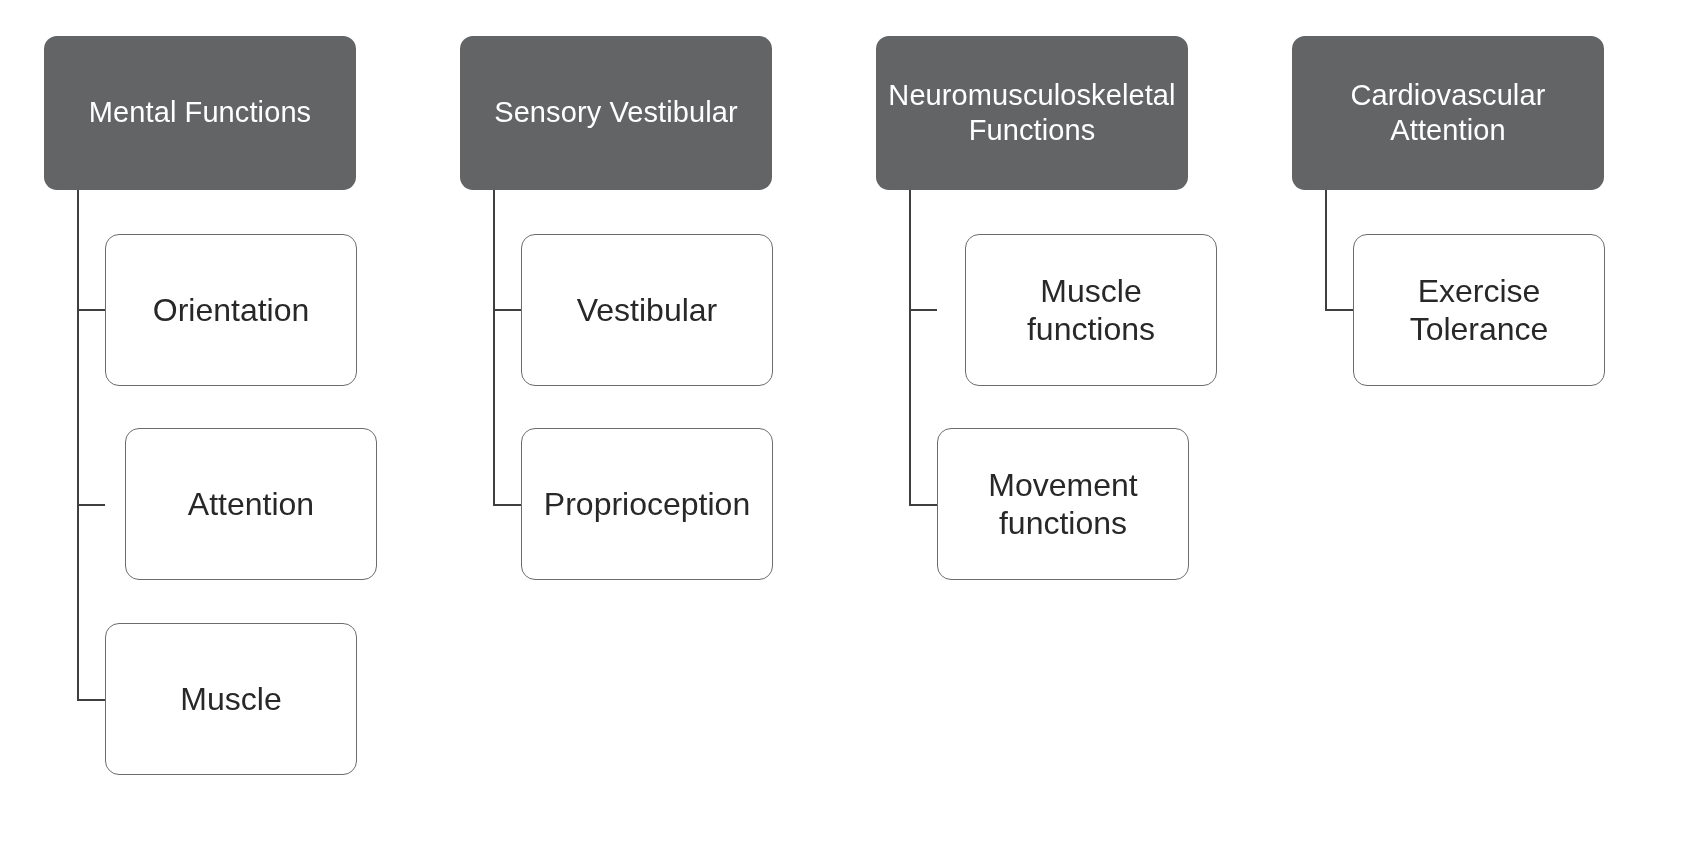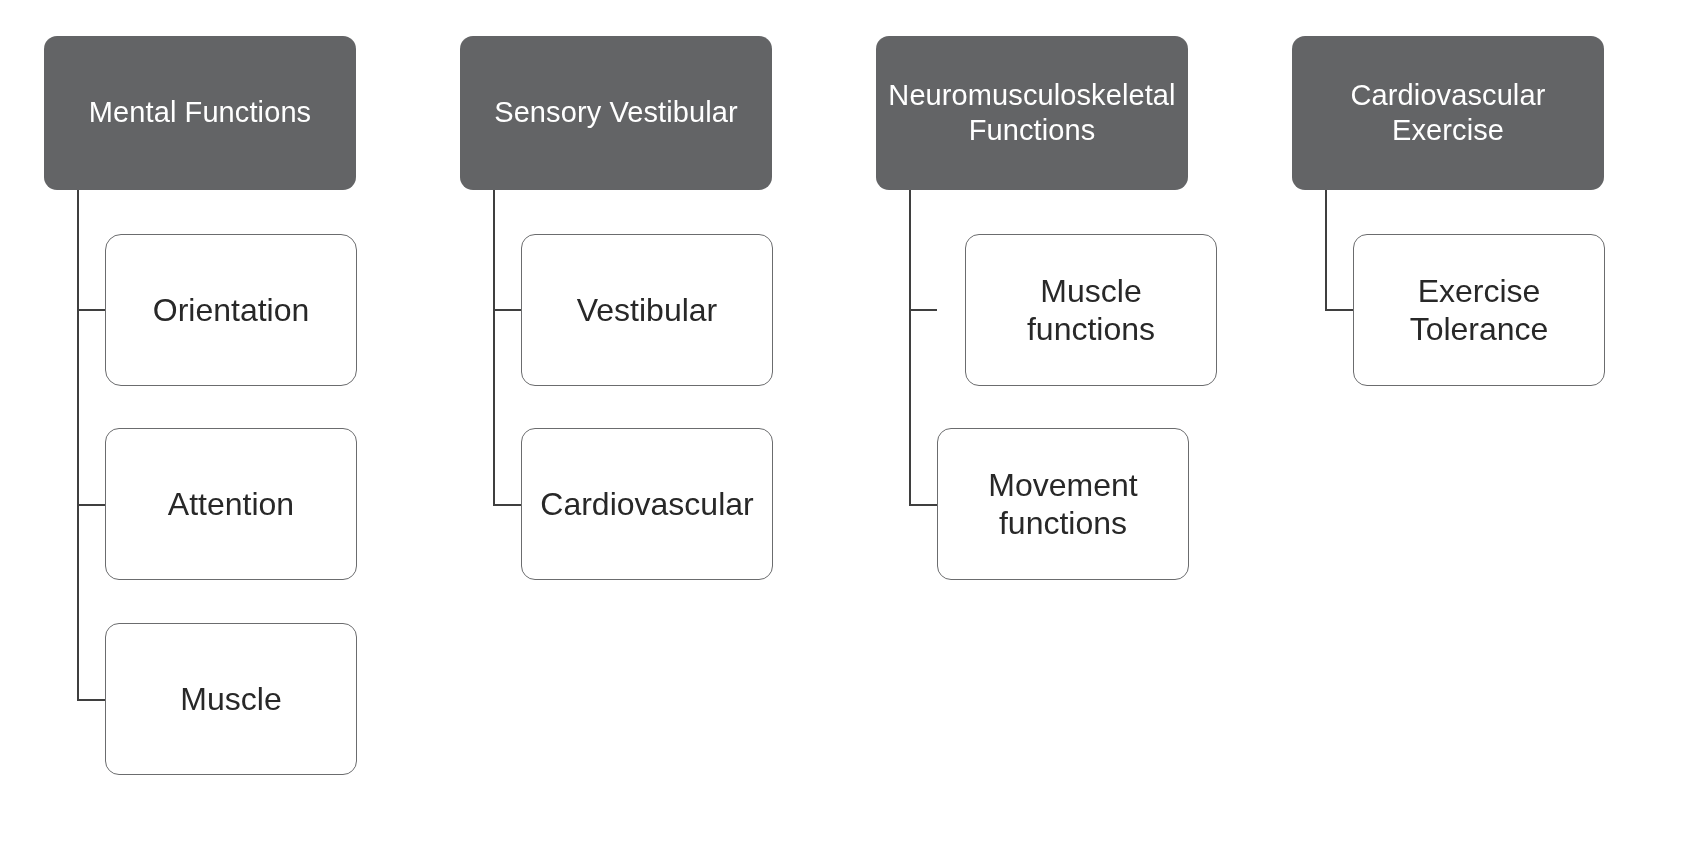--- a/index.html
+++ b/index.html
@@ -89,64 +89,64 @@
 <div id="diagram">
 
   <div class="column c1">
     <div class="header-node">
       <span>Mental Functions</span>
     </div>
     <div class="conn-vert" style="top:190px; height:510px;"></div>
     <div class="conn-horiz" style="top:309px;"></div>
     <div class="conn-horiz" style="top:504px;"></div>
     <div class="conn-horiz" style="top:699px;"></div>
-    <div class="child-node" style="top:234px;border-radius:16px;">
+    <div class="child-node" style="top:234px;">
       <span class="label-text">Orientation</span>
     </div>
-    <div class="child-node" style="top:428px;">
+    <div class="child-node" style="top:428px;margin-left:20px;">
       <span class="label-text">Attention</span>
     </div>
     <div class="child-node" style="top:623px;">
       <span class="label-text">Muscle</span>
     </div>
   </div>
 
   <div class="column c2">
     <div class="header-node">
       <span>Sensory Vestibular</span>
     </div>
     <div class="conn-vert" style="top:190px; height:315px;"></div>
     <div class="conn-horiz" style="top:309px;"></div>
     <div class="conn-horiz" style="top:504px;"></div>
     <div class="child-node" style="top:234px;">
       <span class="label-text">Vestibular</span>
     </div>
     <div class="child-node" style="top:428px;">
-      <span class="label-text">Cardiovascular</span>
+      <span class="label-text">Proprioception</span>
     </div>
   </div>
 
   <div class="column c3">
     <div class="header-node">
       <span>Neuromusculoskeletal Functions</span>
     </div>
     <div class="conn-vert" style="top:190px; height:315px;"></div>
     <div class="conn-horiz" style="top:309px;"></div>
     <div class="conn-horiz" style="top:504px;"></div>
     <div class="child-node" style="top:234px;margin-left:28px;">
       <span class="label-text">Muscle functions</span>
     </div>
     <div class="child-node" style="top:428px;text-align:center;">
       <span class="label-text">Movement functions</span>
     </div>
   </div>
 
   <div class="column c4">
     <div class="header-node">
-      <span>Cardiovascular Exercise</span>
+      <span>Cardiovascular Attention</span>
     </div>
     <div class="conn-vert" style="top:190px; height:120px;"></div>
     <div class="conn-horiz" style="top:309px;"></div>
     <div class="child-node" style="top:234px;">
       <span class="label-text">Exercise Tolerance</span>
     </div>
   </div>
 
 </div>
 

